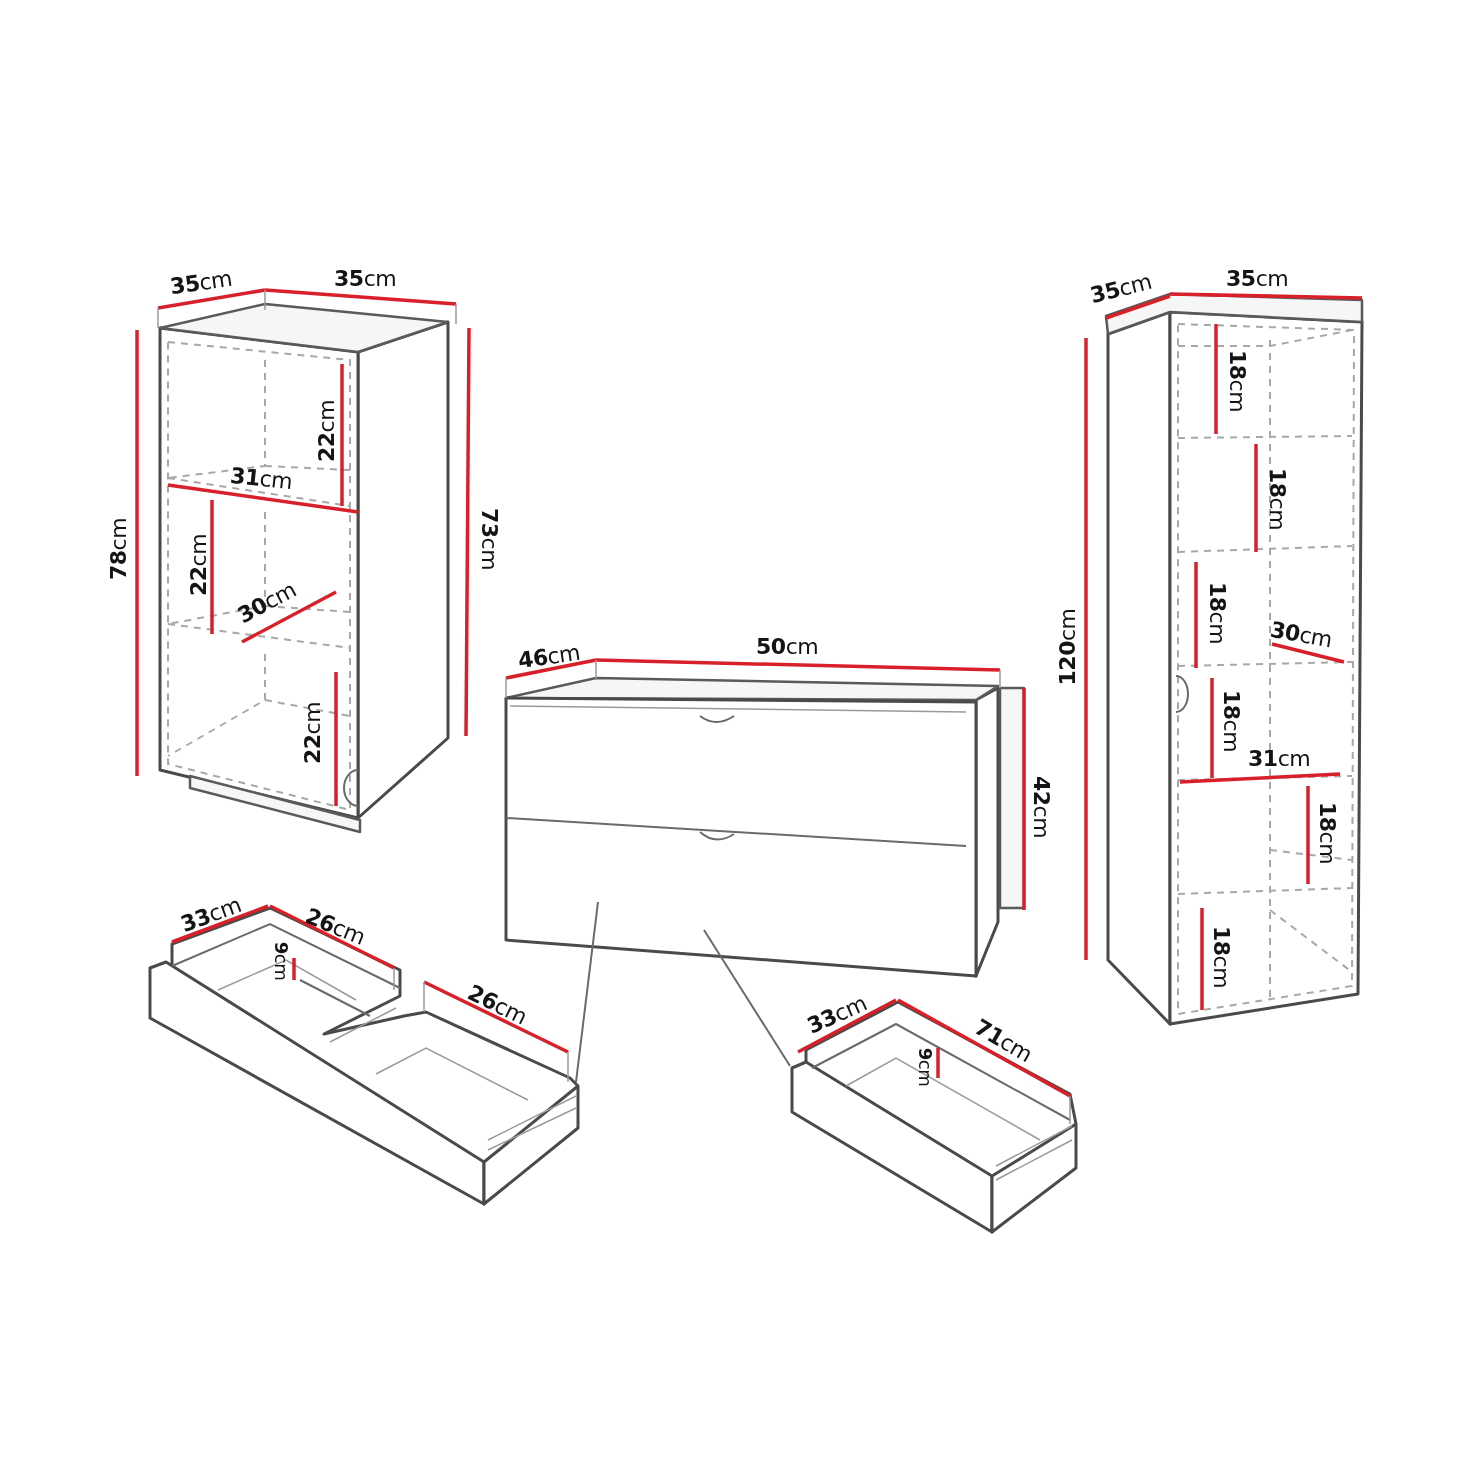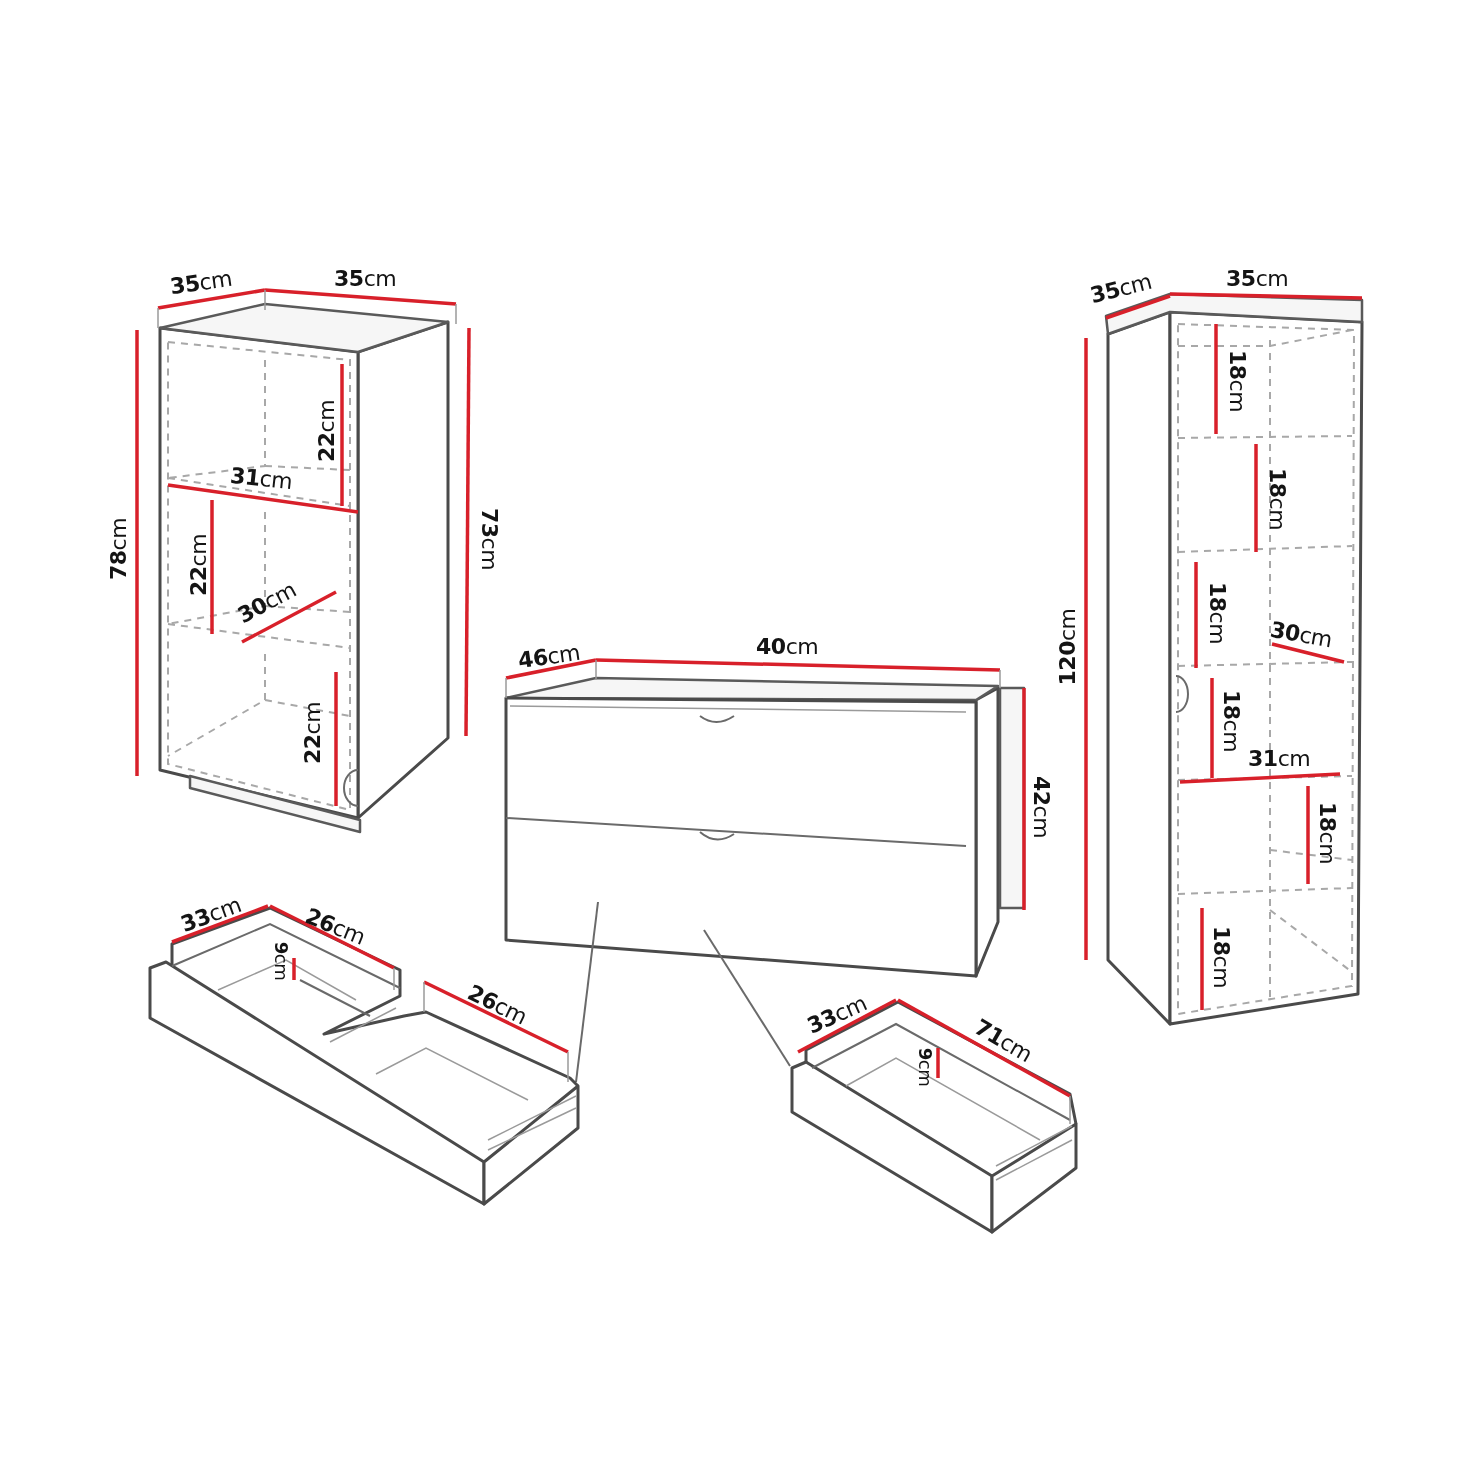--- a/index.html
+++ b/index.html
@@ -185,21 +185,21 @@
   <b>30</b><span>cm</span>
 </div>
 <div class="lbl" style="left:282px;top:722px;transform:rotate(-90deg);">
   <b>22</b><span>cm</span>
 </div>
 
 <div class="lbl" style="left:518px;top:646px;transform:rotate(-8deg);">
   <b>46</b><span>cm</span>
 </div>
 <div class="lbl" style="left:756px;top:636px;">
-  <b>40</b><span>cm</span>
+  <b>50</b><span>cm</span>
 </div>
 <div class="lbl" style="left:1010px;top:796px;transform:rotate(90deg);">
   <b>42</b><span>cm</span>
 </div>
 
 <div class="lbl" style="left:1090px;top:278px;transform:rotate(-14deg);">
   <b>35</b><span>cm</span>
 </div>
 <div class="lbl" style="left:1226px;top:268px;">
   <b>35</b><span>cm</span>

